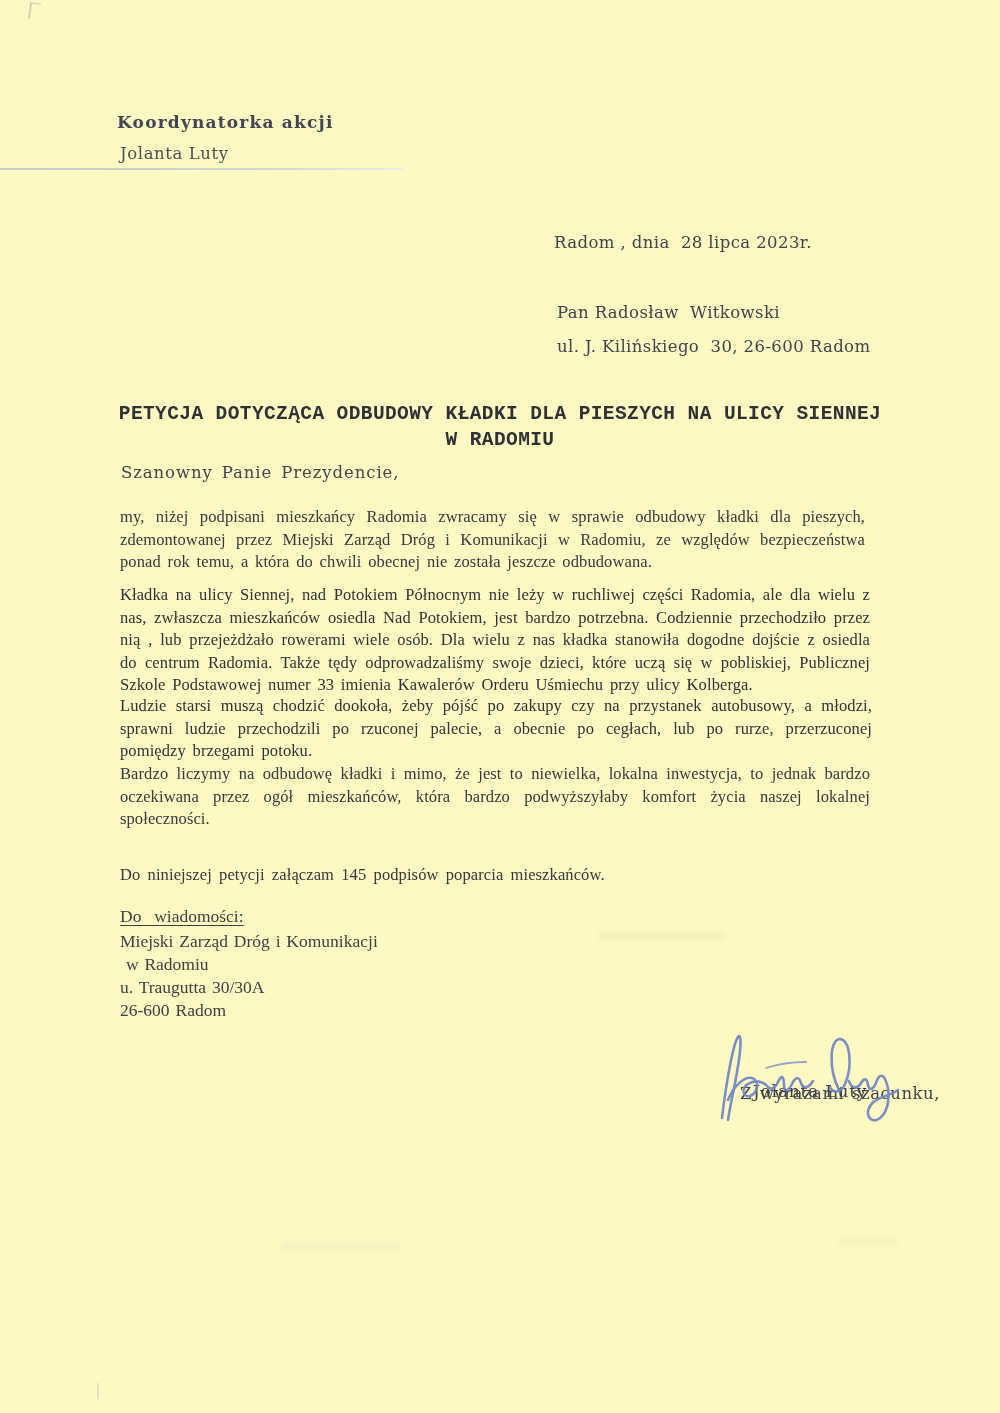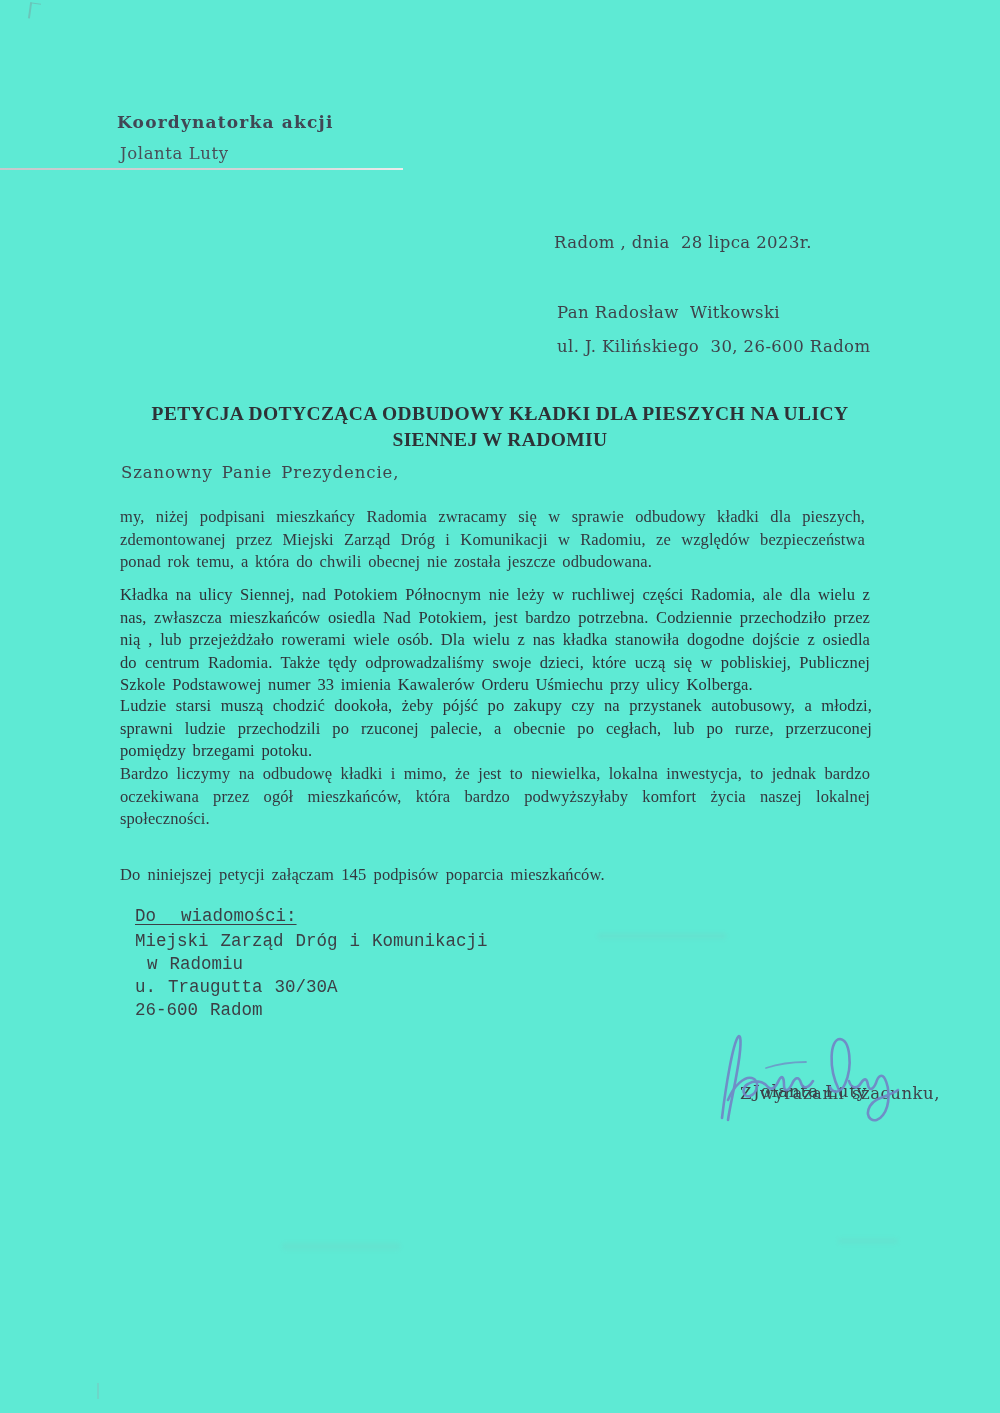--- a/index.html
+++ b/index.html
@@ -1,19 +1,19 @@
 <!DOCTYPE html>
 <html lang="pl"><head>
 <meta charset="utf-8">
 <style>
   html,body{margin:0;padding:0;background:#ffffff;}
   .page{
     position:relative;
     width:1000px;height:1413px;
-    background:#5eead4;
+    background:#fef9c3;
     overflow:hidden;
     font-family:"DejaVu Serif", serif;
     color:#3a3e45;
   }
   .abs{position:absolute;}
   .pre{white-space:pre-wrap;}
 
   .header-role{
     left:117px;top:112px;
     font-size:17px;font-weight:bold;
@@ -41,21 +41,21 @@
     left:557px;top:296px;
     font-size:16.5px;
     line-height:33.5px;
     letter-spacing:0.4px;
     color:#3f434b;
   }
 
   .doc-title{
     left:110px;top:401px;width:780px;
     text-align:center;
-    font-family:Liberation Serif, serif;
+    font-family:Liberation Mono, monospace;
     font-size:19.5px;font-weight:bold;
     letter-spacing:0.4px;
     line-height:26px;
     color:#2e3136;
   }
 
   .salutation{
     left:121px;top:463px;
     font-size:16.5px;
     letter-spacing:0.9px;
@@ -75,25 +75,24 @@
   }
   .p1{left:120px;top:506px;width:745px;}
   .p2{left:120px;top:584px;width:750px;color:#2f3238;}
   .p3{left:120px;top:695px;width:752px;color:#2f3238;}
   .p4{left:120px;top:763px;width:750px;}
   .p5{left:124px;top:821px;width:700px;text-align:left;word-spacing:4px;}
   .p6{left:120px;top:864px;width:700px;text-align:left;word-spacing:3px;}
 
   .cc-block{
     left:120px;top:905px;
-    font-family:Liberation Mono, monospace;
+    font-family:Liberation Serif, serif;
     font-size:17.5px;
     line-height:23px;
     color:#3c3f45;
-    margin-left:15px;
   }
   .cc-heading{
     text-decoration:underline;
     text-underline-offset:3px;
     word-spacing:2px;
     margin-bottom:2px;
   }
   .cc-line{white-space:pre-wrap;word-spacing:1.5px;}
 
   .valediction{

